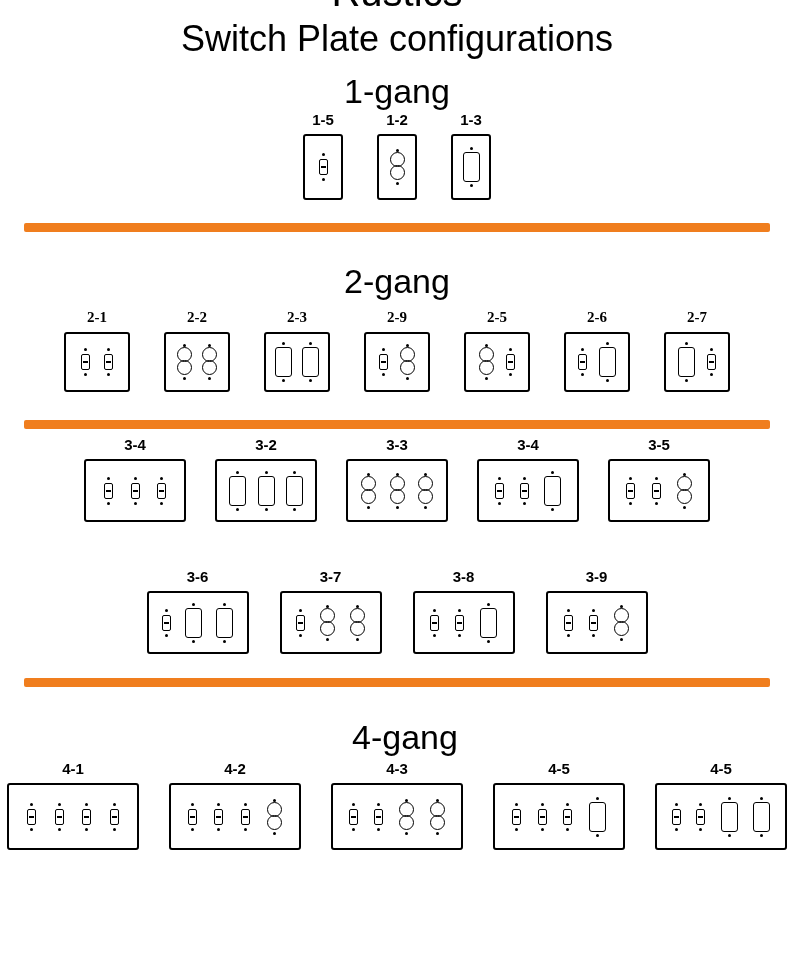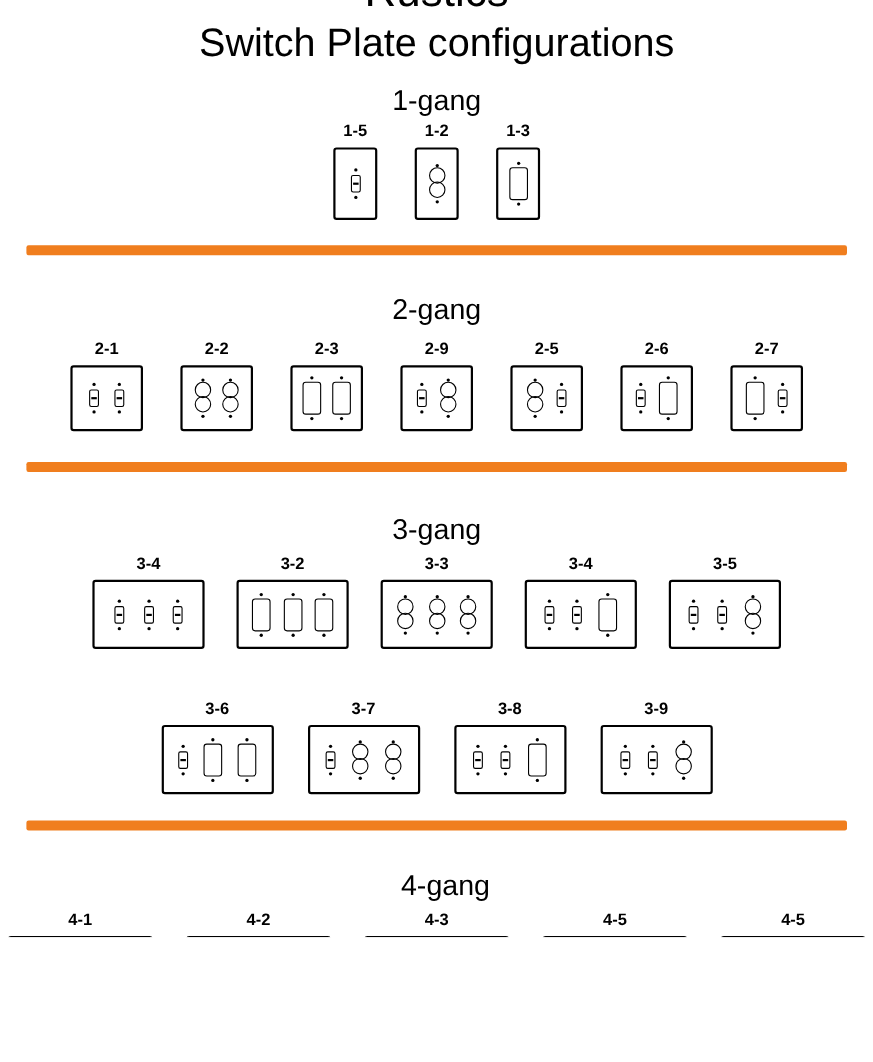--- a/index.html
+++ b/index.html
@@ -13,30 +13,30 @@
   
   .title-line1 {
     font-size:40px; line-height:44px; font-weight:400;
     text-align:center; margin-top:-30px; white-space:nowrap;
   }
   .title-line2 {
     font-size:36px; line-height:42px; font-weight:400;
     text-align:center; margin-top:4px; white-space:nowrap;
   }
   .section-header {
-    font-size:26px; line-height:32px; font-weight:400; text-align:center;
+    font-size:34px; line-height:32px; font-weight:400; text-align:center;
   }
   .sec-1 .section-header { margin-top:15px; }
   .sec-2 .section-header { margin-top:33px; }
   .sec-3 .section-header { margin-top:36px; }
   .sec-4 .section-header { margin-top:34px;padding-left:16px; }
 
   .plate-row { display:flex; justify-content:center; align-items:flex-start; }
   .sec-1 .plate-row { margin-top:4px;  gap:34px; }
-  .sec-2 .plate-row { margin-top:12px; gap:34px; }
+  .sec-2 .plate-row { margin-top:12px; gap:34px;font-family:Liberation Serif, serif; }
   .sec-3 .row-1     { margin-top:7px;  gap:29px; }
   .sec-3 .row-2     { margin-top:46px; gap:31px; }
   .sec-4 .plate-row { margin-top:7px;  gap:30px; }
 
   .plate-group { display:flex; flex-direction:column; align-items:center; }
   .plate-label { font-size:15px; line-height:17px; font-weight:700; margin-bottom:6px; }
 
   .plate {
     border:2px solid #000; border-radius:3px; background:#fff;
     display:flex; flex-direction:row; justify-content:space-evenly; align-items:center;
@@ -229,21 +229,20 @@
                 <div class="screw"></div>
                 <div class="toggle-slot"></div>
                 <div class="screw"></div>
               </div>
             </div>
           </figure>
         </div>
       </section>
       <div class="divider d-2" style="background: rgb(240, 126, 30);"></div>
       <section class="gang-section sec-3">
-        <h2 class="section-header">3-gang</h2>
         <div class="plate-row row-1">
           <figure class="plate-group">
             <figcaption class="plate-label">3-4</figcaption>
             <div class="plate gang-3">
               <div class="dev dev-toggle">
                 <div class="screw"></div>
                 <div class="toggle-slot"></div>
                 <div class="screw"></div>
               </div>
               <div class="dev dev-toggle">

